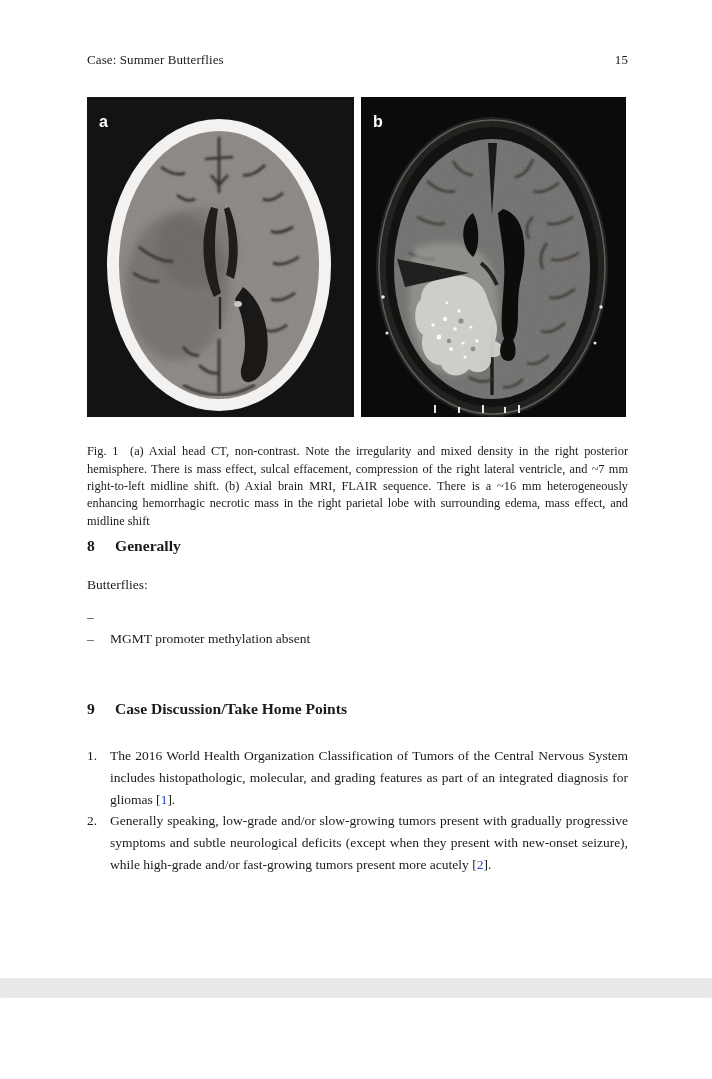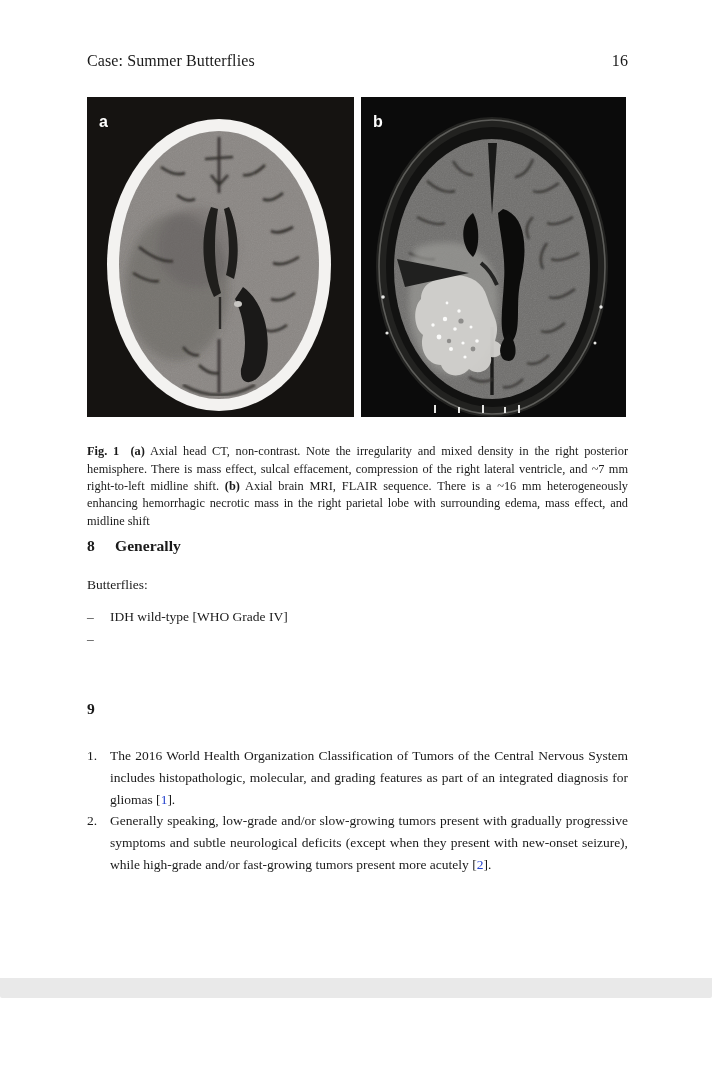--- a/index.html
+++ b/index.html
@@ -3,29 +3,29 @@
 <meta charset="utf-8">
 <style>
   html,body{margin:0;padding:0}
   body{
     width:712px;height:1079px;position:relative;background:#ffffff;
     font-family:"Liberation Serif","DejaVu Serif",serif;color:#1a1a1a;overflow:hidden;
   }
   .abs{position:absolute}
 
   
-  .runhead{left:87px;top:52px;width:541px;display:flex;justify-content:space-between;font-size:16px;letter-spacing:.1px}
+  .runhead{left:87px;top:52px;width:541px;display:flex;justify-content:space-between;font-size:13px;letter-spacing:.1px}
 
   
   .figure{left:87px;top:97px;width:541px;display:flex;gap:7px}
   .panel{display:block}
 
   
   .caption{left:87px;top:431px;width:541px;font-size:12.35px;line-height:17.3px;text-align:justify}
-  .caption b{font-weight:bold}
+  .caption b{font-weight:normal}
 
   
   .h-sec{left:87px;font-size:15.6px;font-weight:bold;display:flex}
   .h-sec .num{width:28px;flex:none}
   #h8{top:537px}
   #h9{top:700px}
 
   .lead{left:87px;top:577px;font-size:13.5px}
   .dashlist{left:87px;top:606px;width:541px;font-size:13.5px;line-height:22px}
   .dashrow{display:flex}
@@ -39,21 +39,21 @@
 
   
   .strip{left:0;top:978px;width:712px;height:20px;background:#e9e9e9;border-radius:0 0 2px 2px}
   .footer{left:0;top:998px;width:712px;height:81px;background:#fff}
 </style>
 </head>
 <body>
 
 <div class="abs runhead">
   <span>Case: Summer Butterflies</span>
-  <span>16</span>
+  <span>15</span>
 </div>
 
 <div class="abs figure">
 
   <svg class="panel" width="267" height="320" viewBox="0 0 267 320">
     <defs>
       <clipPath id="clipA">
           <ellipse cx="132" cy="168" rx="100" ry="134"></ellipse>
         </clipPath>
       <filter id="grainA">
@@ -213,29 +213,30 @@
 <p class="abs caption"><b>Fig. 1</b>&nbsp; <b>(a)</b> <span>Axial head CT, non-contrast. Note the irregularity and mixed density in the right posterior hemisphere. There is mass effect, sulcal effacement, compression of the right lateral ventricle, and ~7 mm right-to-left midline shift.</span> <b>(b)</b> <span>Axial brain MRI, FLAIR sequence. There is a ~16 mm heterogeneously enhancing hemorrhagic necrotic mass in the right parietal lobe with surrounding edema, mass effect, and midline shift</span></p>
 
 <div class="abs h-sec" id="h8">
   <span class="num">8</span>
   <span>Generally</span>
 </div>
 <div class="abs lead">Butterflies:</div>
 <div class="abs dashlist">
   <div class="dashrow">
     <span class="dash">–</span>
-    <span>IDH wild-type [WHO Grade IV]</span>
   </div>
   <div class="dashrow">
     <span class="dash">–</span>
+    <span>MGMT promoter methylation absent</span>
   </div>
 </div>
 
 <div class="abs h-sec" id="h9">
   <span class="num">9</span>
+  <span>Case Discussion/Take Home Points</span>
 </div>
 <div class="abs points">
   <div class="point">
     <span class="pnum">1.</span>
     <span class="ptext"><span>The 2016 World Health Organization Classification of Tumors of the Central Nervous System includes histopathologic, molecular, and grading features as part of an integrated diagnosis for gliomas [</span><span class="cite">1</span><span>].</span></span>
   </div>
   <div class="point">
     <span class="pnum">2.</span>
     <span class="ptext"><span>Generally speaking, low-grade and/or slow-growing tumors present with gradually progressive symptoms and subtle neurological deficits (except when they present with new-onset seizure), while high-grade and/or fast-growing tumors present more acutely [</span><span class="cite">2</span><span>].</span></span>
   </div>

